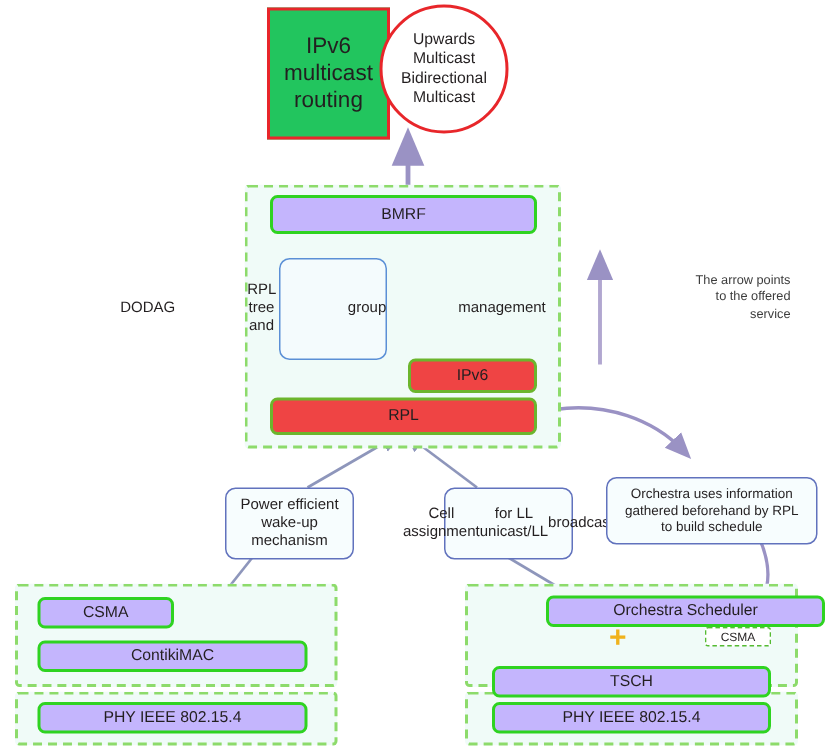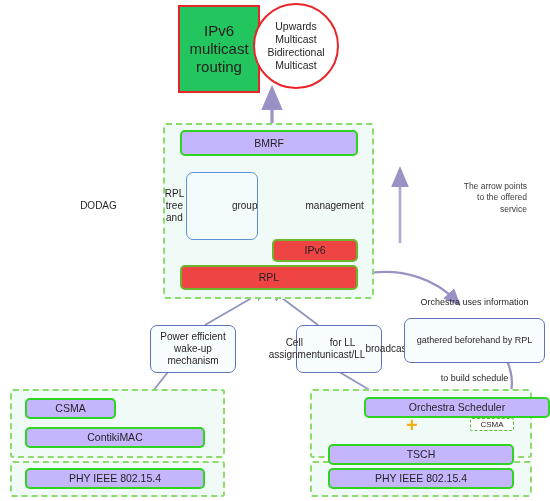--- a/index.html
+++ b/index.html
@@ -118,21 +118,21 @@
     <span>wake-up</span>
     <span>mechanism</span>
   </div>
 
   <div class="node calloutbox" style="left:296px;top:325px;width:86px;height:48px;flex-direction:row;">
     <span>Cell assignment</span>
     <span>for LL unicast/LL</span>
     <span>broadcast</span>
   </div>
 
-  <div class="node calloutbox" style="left:404px;top:318px;width:141px;height:45px;flex-direction:column;font-size:9px;gap:27px;">
+  <div class="node calloutbox" style="left:404px;top:318px;width:141px;height:45px;flex-direction:column;font-size:9px;">
     <span>Orchestra uses information</span>
     <span>gathered beforehand by RPL</span>
     <span>to build schedule</span>
   </div>
 
   <div class="ggroup" style="left:10px;top:389px;width:215px;height:69px;"></div>
   <div class="ggroup" style="left:10px;top:461px;width:215px;height:36px;"></div>
 
   <div class="node gbox" style="left:25px;top:398px;width:91px;height:21px;">
     <span>CSMA</span>

